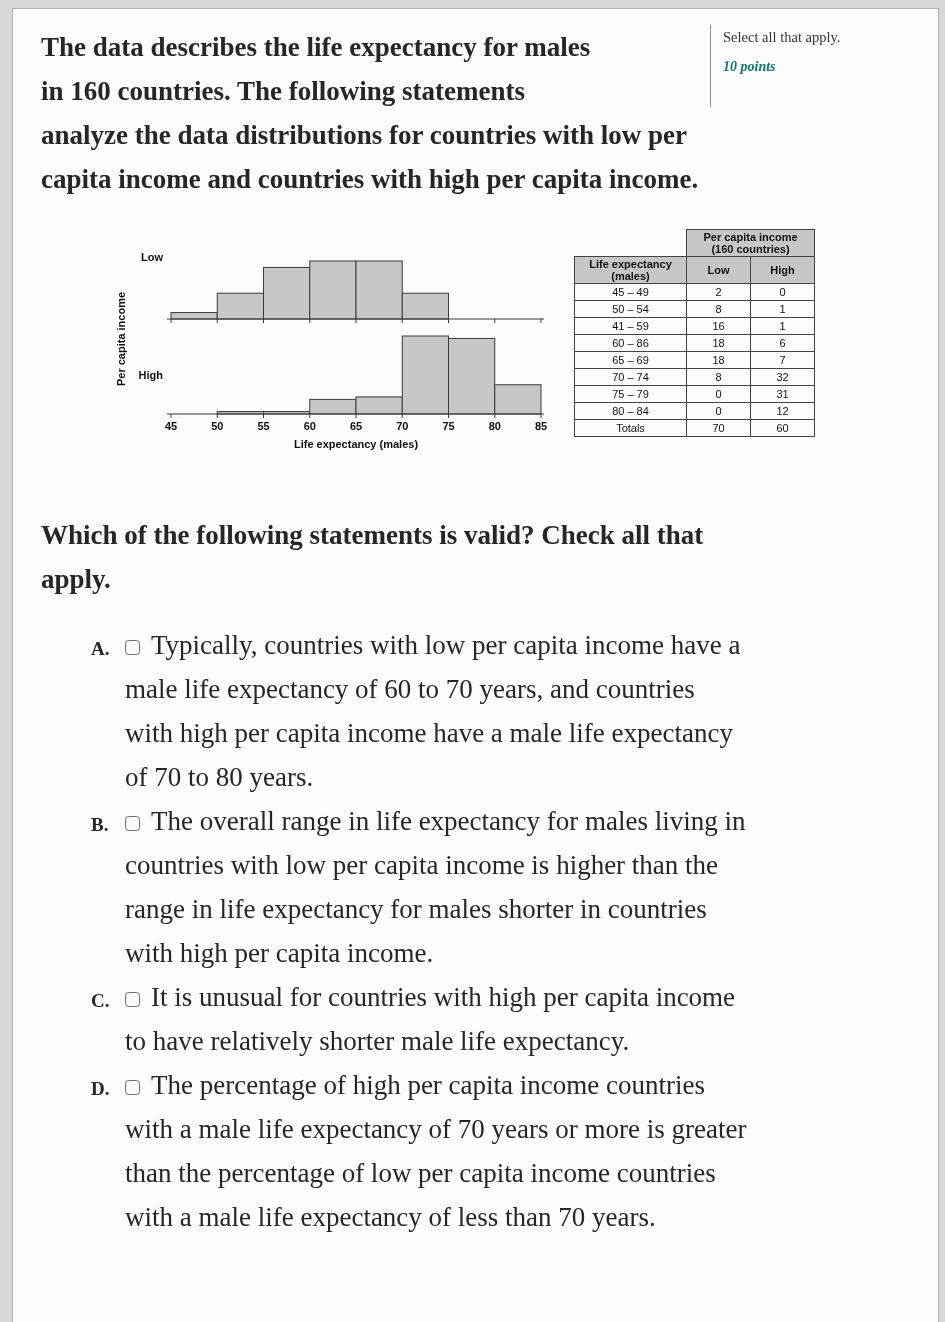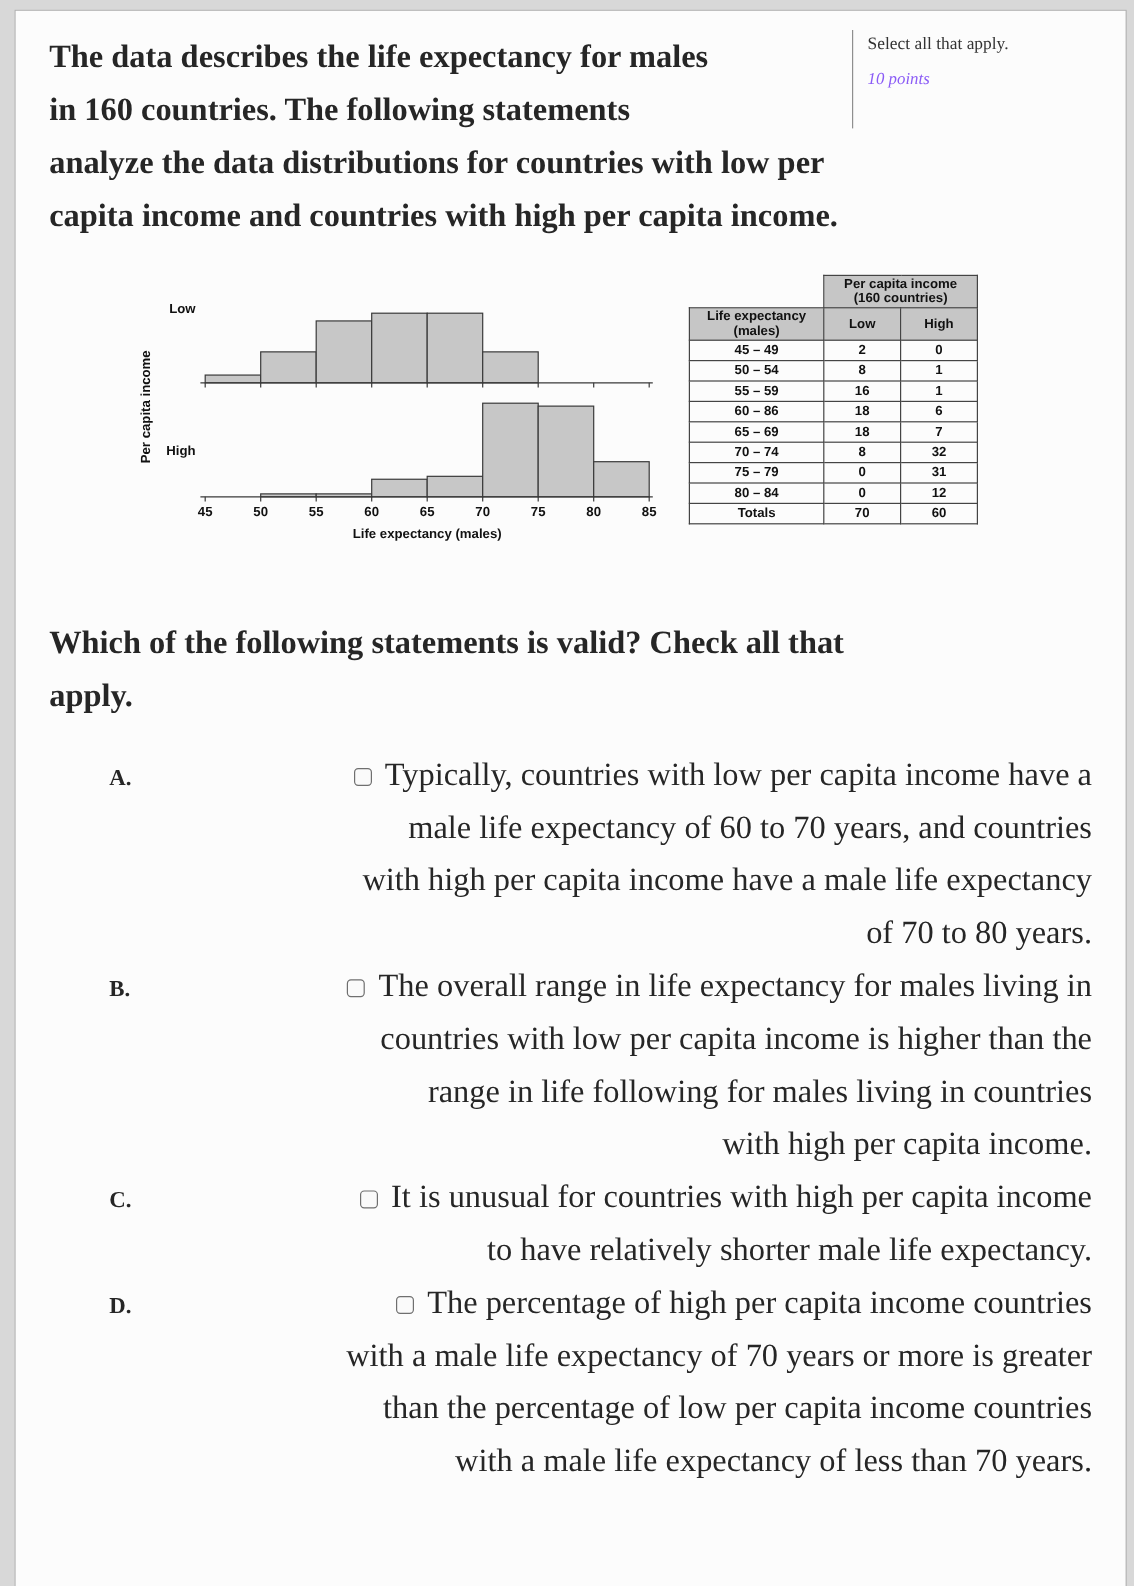--- a/index.html
+++ b/index.html
@@ -22,21 +22,21 @@
     float: right;
     width: 200px;
     height: 82px;
     border-left: 1px solid #8f8f8f;
     padding: 2px 0 0 12px;
     margin: 0 0 4px 18px;
     font-size: 14.5px;
     line-height: 1.45;
     color: #333;
   }
-  .points { font-style: italic; margin-top: 9px; font-size: 14px; color: #8b5cf6; }
+  .points { font-style: italic; margin-top: 9px; font-size: 14px; color: #0f766e; font-weight: bold; }
   .intro, .prompt {
     font-size: 27px;
     line-height: 44px;
     white-space: pre-line;
     margin: 0;
     font-weight: bold;
   }
   .prompt { margin-top: 58px; clear: both; }
   
   .figure {
@@ -52,21 +52,20 @@
     font-size: 11px;
     color: #111;
     margin-top: 2px;
   }
   .freq-table td, .freq-table th {
     border: 1px solid #444;
     padding: 1px 4px;
     text-align: center;
     vertical-align: middle;
     height: 17px;
-    font-weight: bold;
   }
   .freq-table .hdr {
     background: #c6c6c6;
     font-weight: bold;
     white-space: pre-line;
   }
   .freq-table .blank { border: none; background: transparent; }
   
   .options { margin: 22px 0 0 50px; }
   .option { display: flex; }
@@ -74,21 +73,20 @@
     flex: 0 0 34px;
     font-size: 19px;
     font-weight: bold;
     line-height: 44px;
     padding-top: 4px;
   }
   .opt-body {
     flex: 1;
     font-size: 27px;
     line-height: 44px;
-    text-align: right;
   }
   .opt-text { white-space: pre-line; }
   .cb {
     display: inline-block;
     width: 15px; height: 15px;
     border: 1.5px solid #6f6f6f;
     border-radius: 3.5px;
     background: #fafafa;
     margin-right: 11px;
     vertical-align: -1px;
@@ -184,21 +182,21 @@
             <td>45 – 49</td>
             <td>2</td>
             <td>0</td>
           </tr>
           <tr>
             <td>50 – 54</td>
             <td>8</td>
             <td>1</td>
           </tr>
           <tr>
-            <td>55 – 59</td>
+            <td>41 – 59</td>
             <td>16</td>
             <td>1</td>
           </tr>
           <tr>
             <td>60 – 86</td>
             <td>18</td>
             <td>6</td>
           </tr>
           <tr>
             <td>65 – 69</td>
@@ -239,21 +237,21 @@
       <div class="opt-body"><span class="cb"></span><span class="opt-text">Typically, countries with low per capita income have a
 male life expectancy of 60 to 70 years, and countries
 with high per capita income have a male life expectancy
 of 70 to 80 years.</span></div>
     </div>
 
     <div class="option">
       <span class="opt-letter">B.</span>
       <div class="opt-body"><span class="cb"></span><span class="opt-text">The overall range in life expectancy for males living in
 countries with low per capita income is higher than the
-range in life following for males living in countries
+range in life expectancy for males shorter in countries
 with high per capita income.</span></div>
     </div>
 
     <div class="option">
       <span class="opt-letter">C.</span>
       <div class="opt-body"><span class="cb"></span><span class="opt-text">It is unusual for countries with high per capita income
 to have relatively shorter male life expectancy.</span></div>
     </div>
 
     <div class="option">

